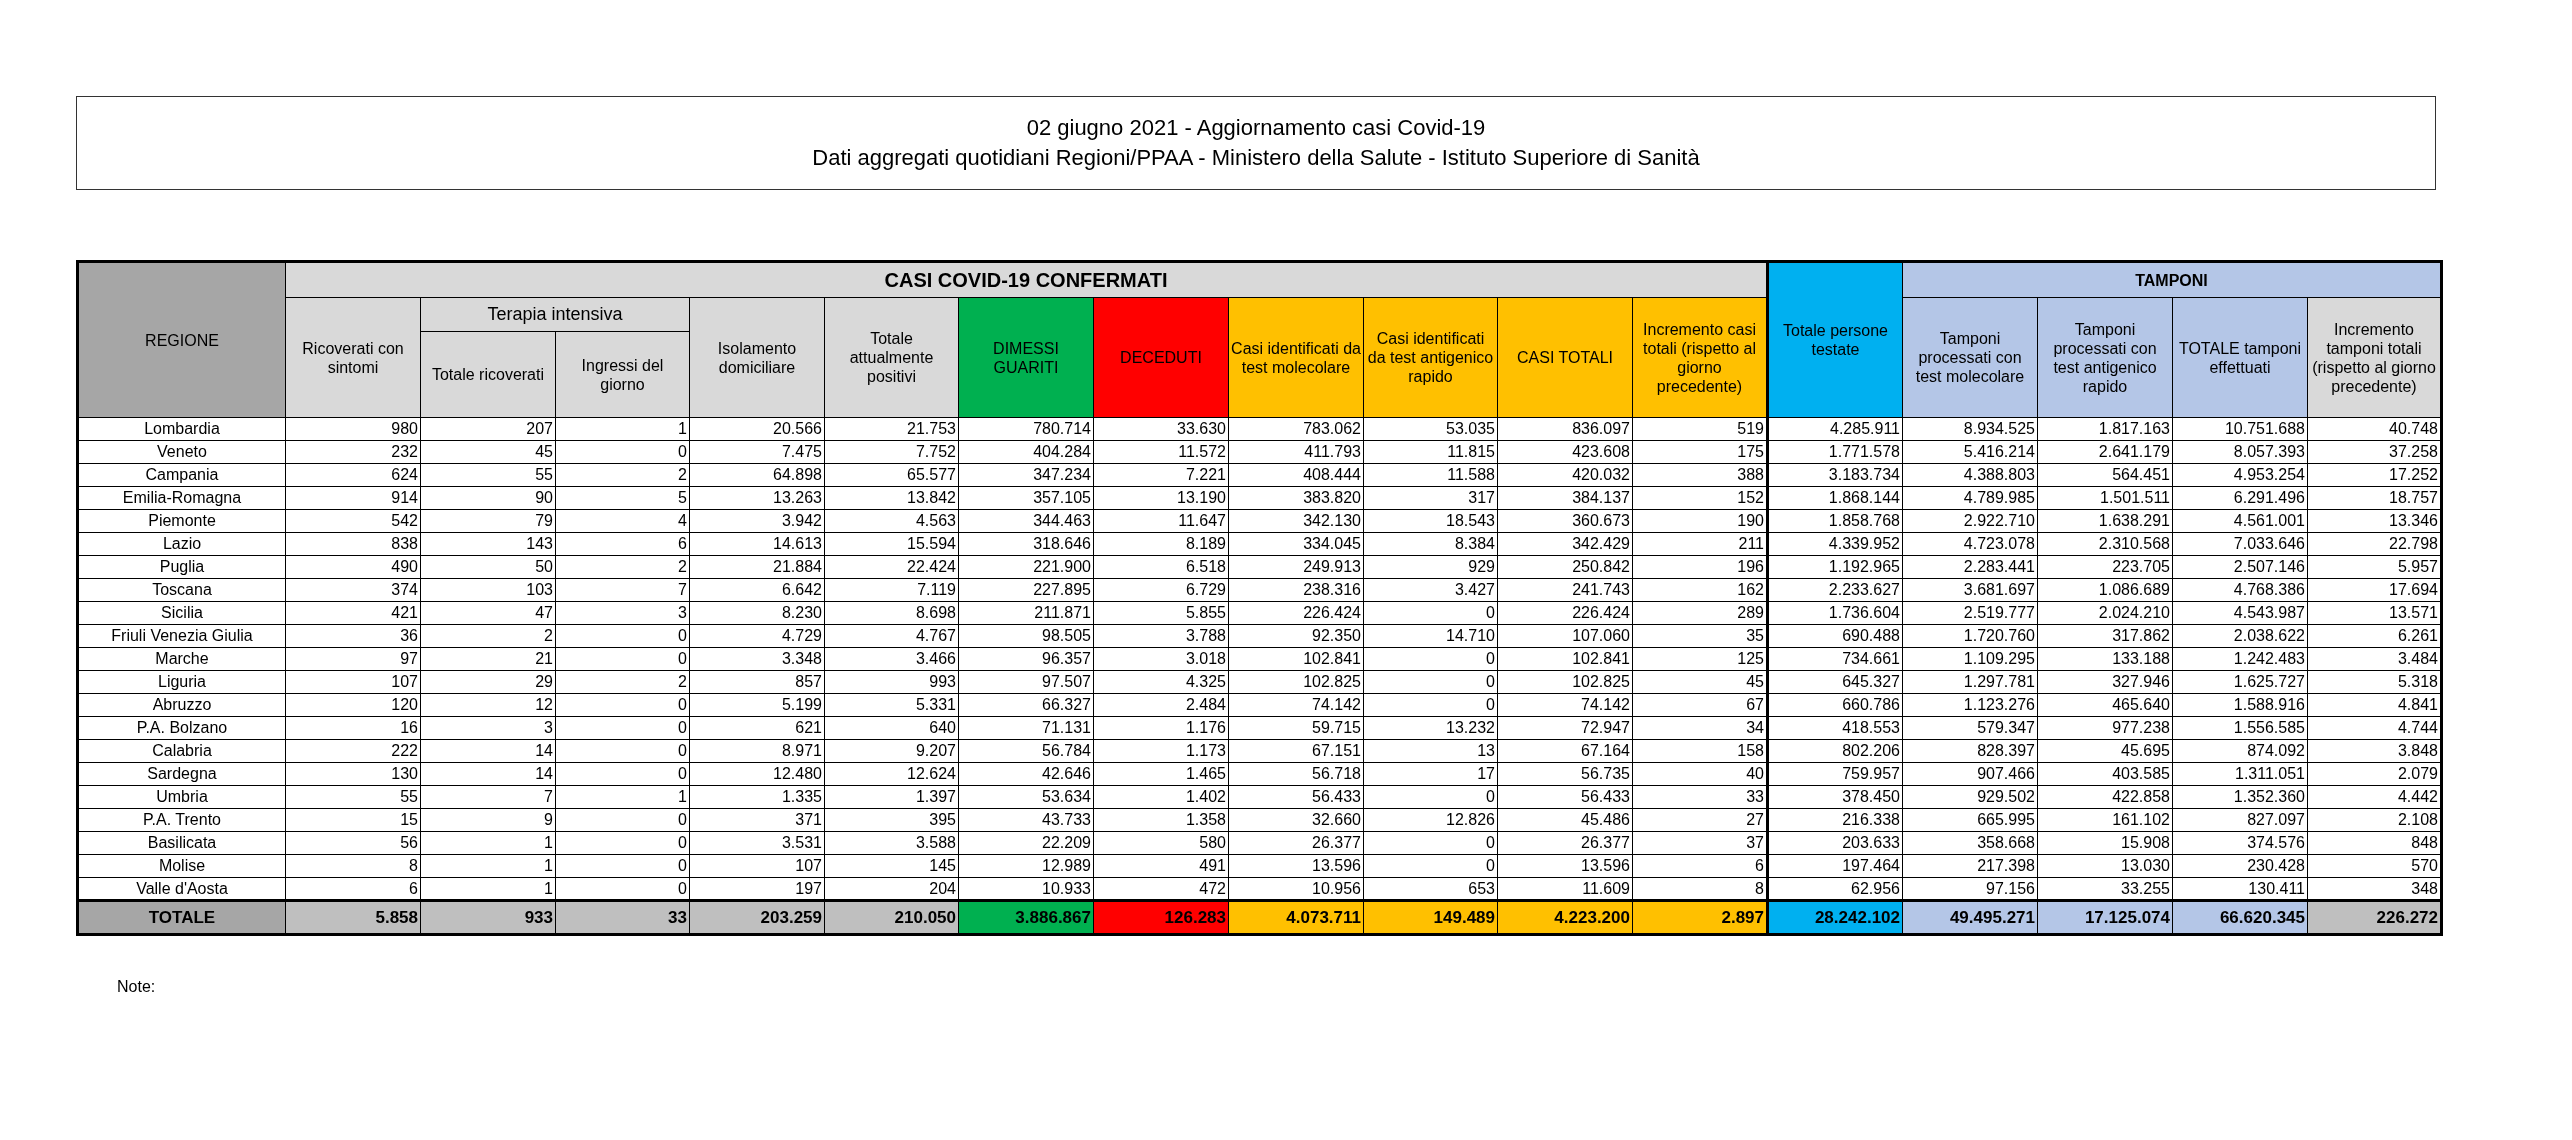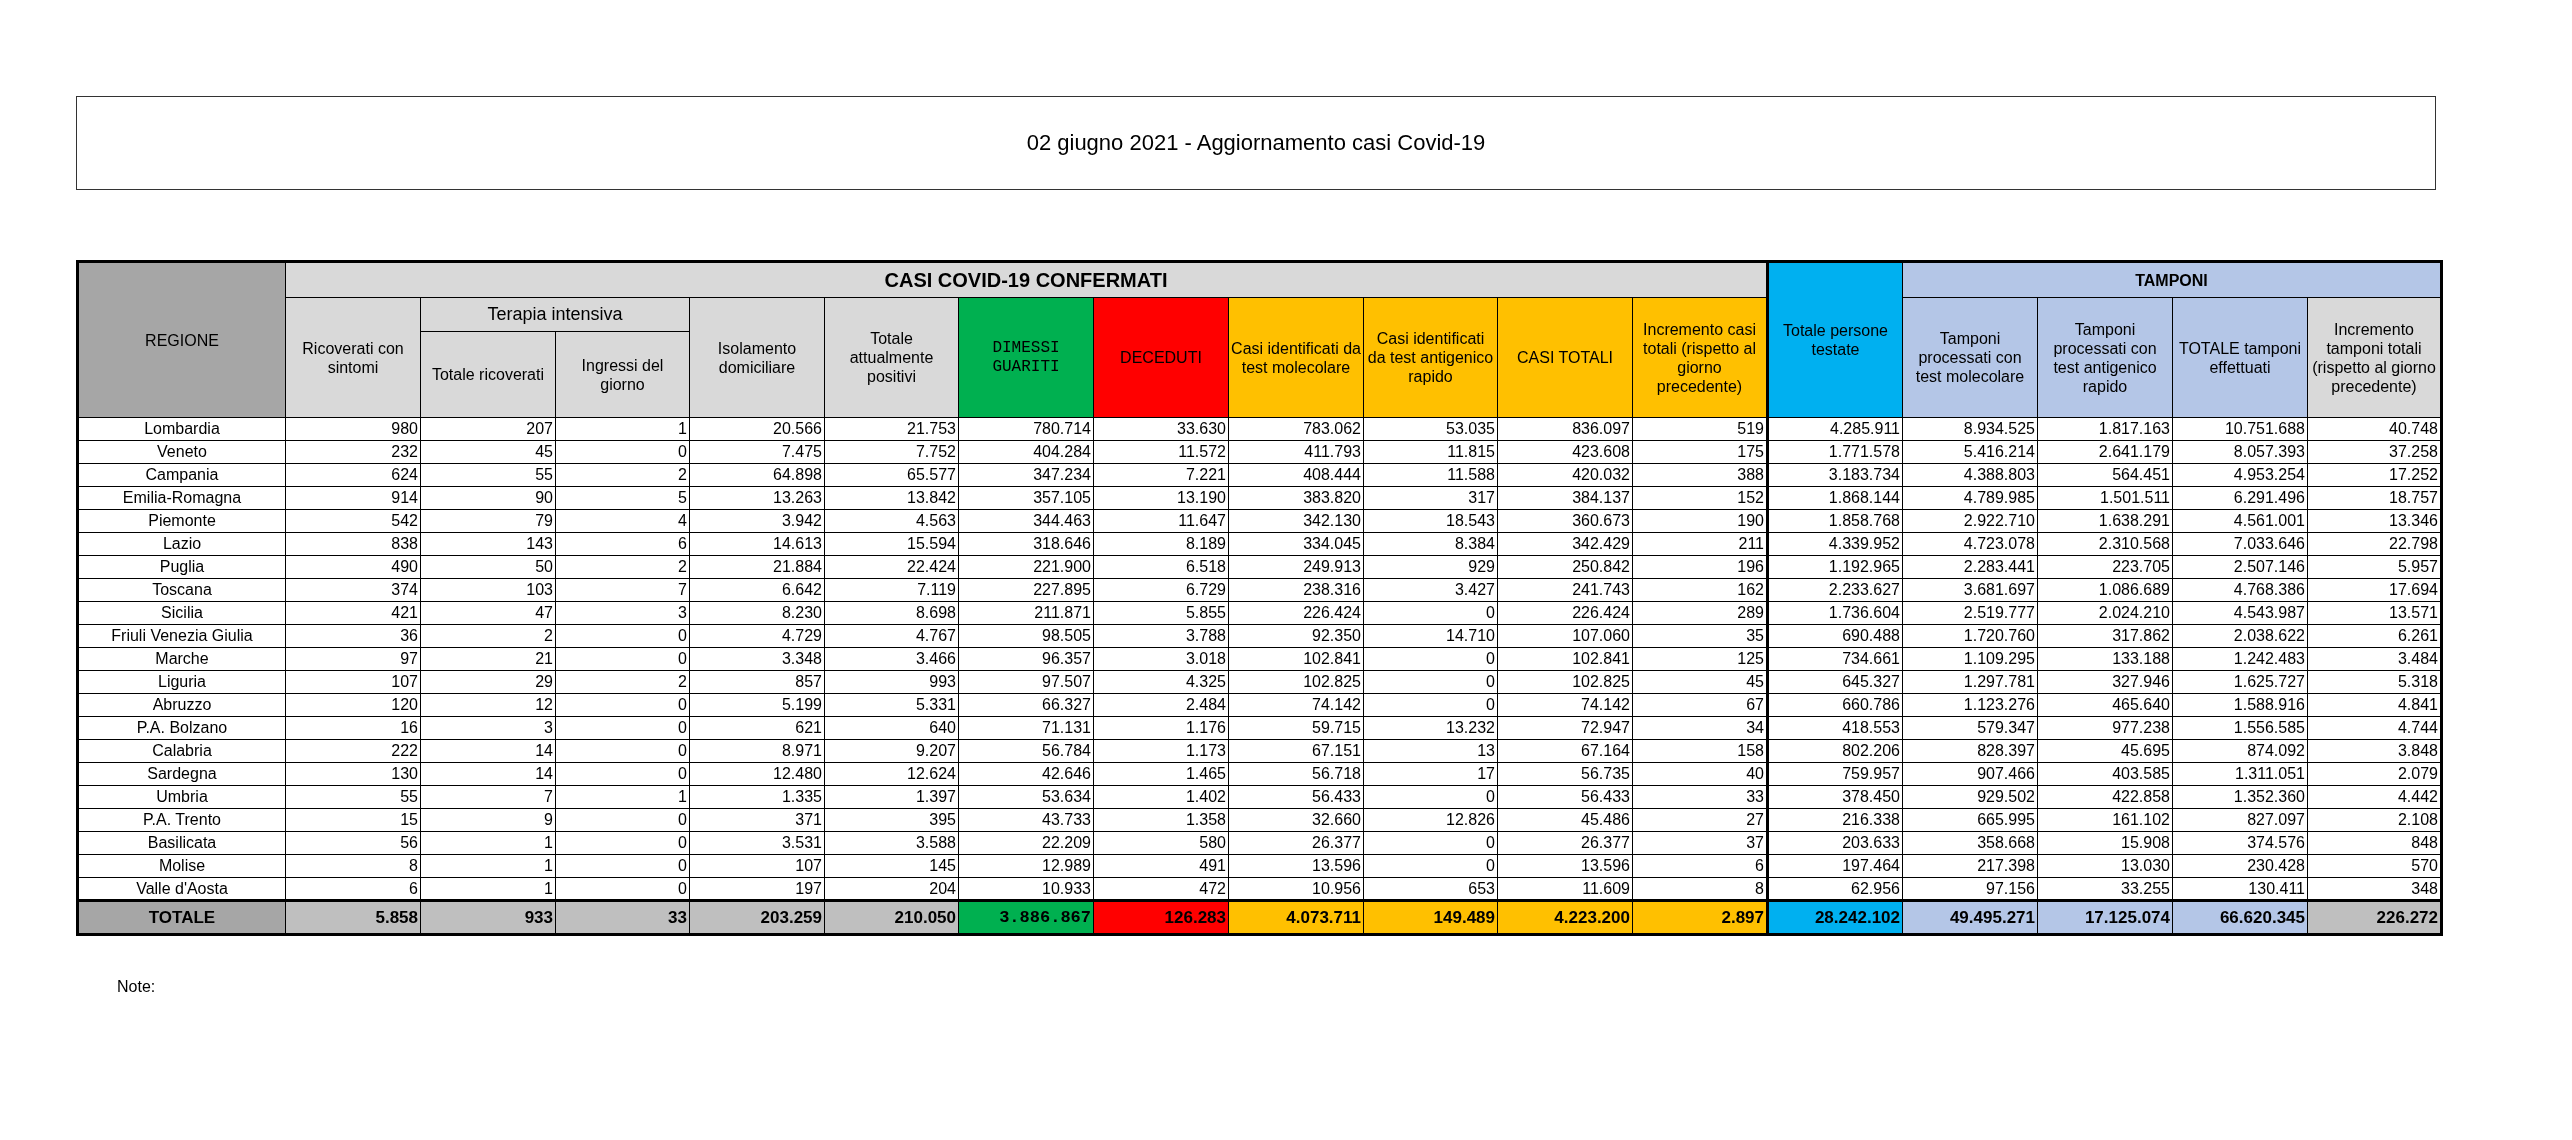--- a/index.html
+++ b/index.html
@@ -22,21 +22,21 @@
   table.covid td, table.covid th {
     border: 1.5px solid #000; padding: 0 2px; box-sizing: border-box;
     font-weight: normal; font-size: 16px; overflow: hidden; white-space: nowrap;
   }
   table.covid th { text-align: center; vertical-align: middle; white-space: normal; line-height: 19px; font-size: 16px; }
   table.covid td.num { text-align: right; }
   table.covid td.name { text-align: center; padding-left: 2px; }
   table.covid tbody tr { height: 23px; }
   .hdr-gray { background: #d9d9d9; }
   .hdr-region { background: #a6a6a6; font-weight: bold; }
-  .hdr-green { background: #00b050; font-family: Liberation Mono, monospace; }
+  .hdr-green { background: #00b050; }
   .hdr-red { background: #ff0000; }
   .hdr-orange { background: #ffc000; }
   .hdr-blue { background: #00b0f0; }
   .hdr-lblue { background: #b4c6e7; }
   .bold { font-weight: bold !important; }
   .big { font-size: 20px !important; }
   tr.total-row { height: 34px !important; }
   tr.total-row td { font-weight: bold; font-size: 17px; }
   .tot-gray { background: #bfbfbf; }
   .tot-dark { background: #a6a6a6; text-align: center !important; }
@@ -46,20 +46,21 @@
   .thick-bottom { border-bottom: 3px solid #000 !important; }
   .note {
     position: absolute; left: 79px; top: 978px; font-size: 16px; margin-left: 38px;
   }
 </style>
 </head>
 <body>
 
 <div class="title-box">
   <div class="t1">02 giugno 2021 - Aggiornamento casi Covid-19</div>
+  <div class="t2">Dati aggregati quotidiani Regioni/PPAA - Ministero della Salute - Istituto Superiore di Sanità</div>
 </div>
 
 <table class="covid">
   <colgroup>
     <col style="width:208px">
     <col style="width:135px">
     <col style="width:135px">
     <col style="width:134px">
     <col style="width:135px">
     <col style="width:134px">

